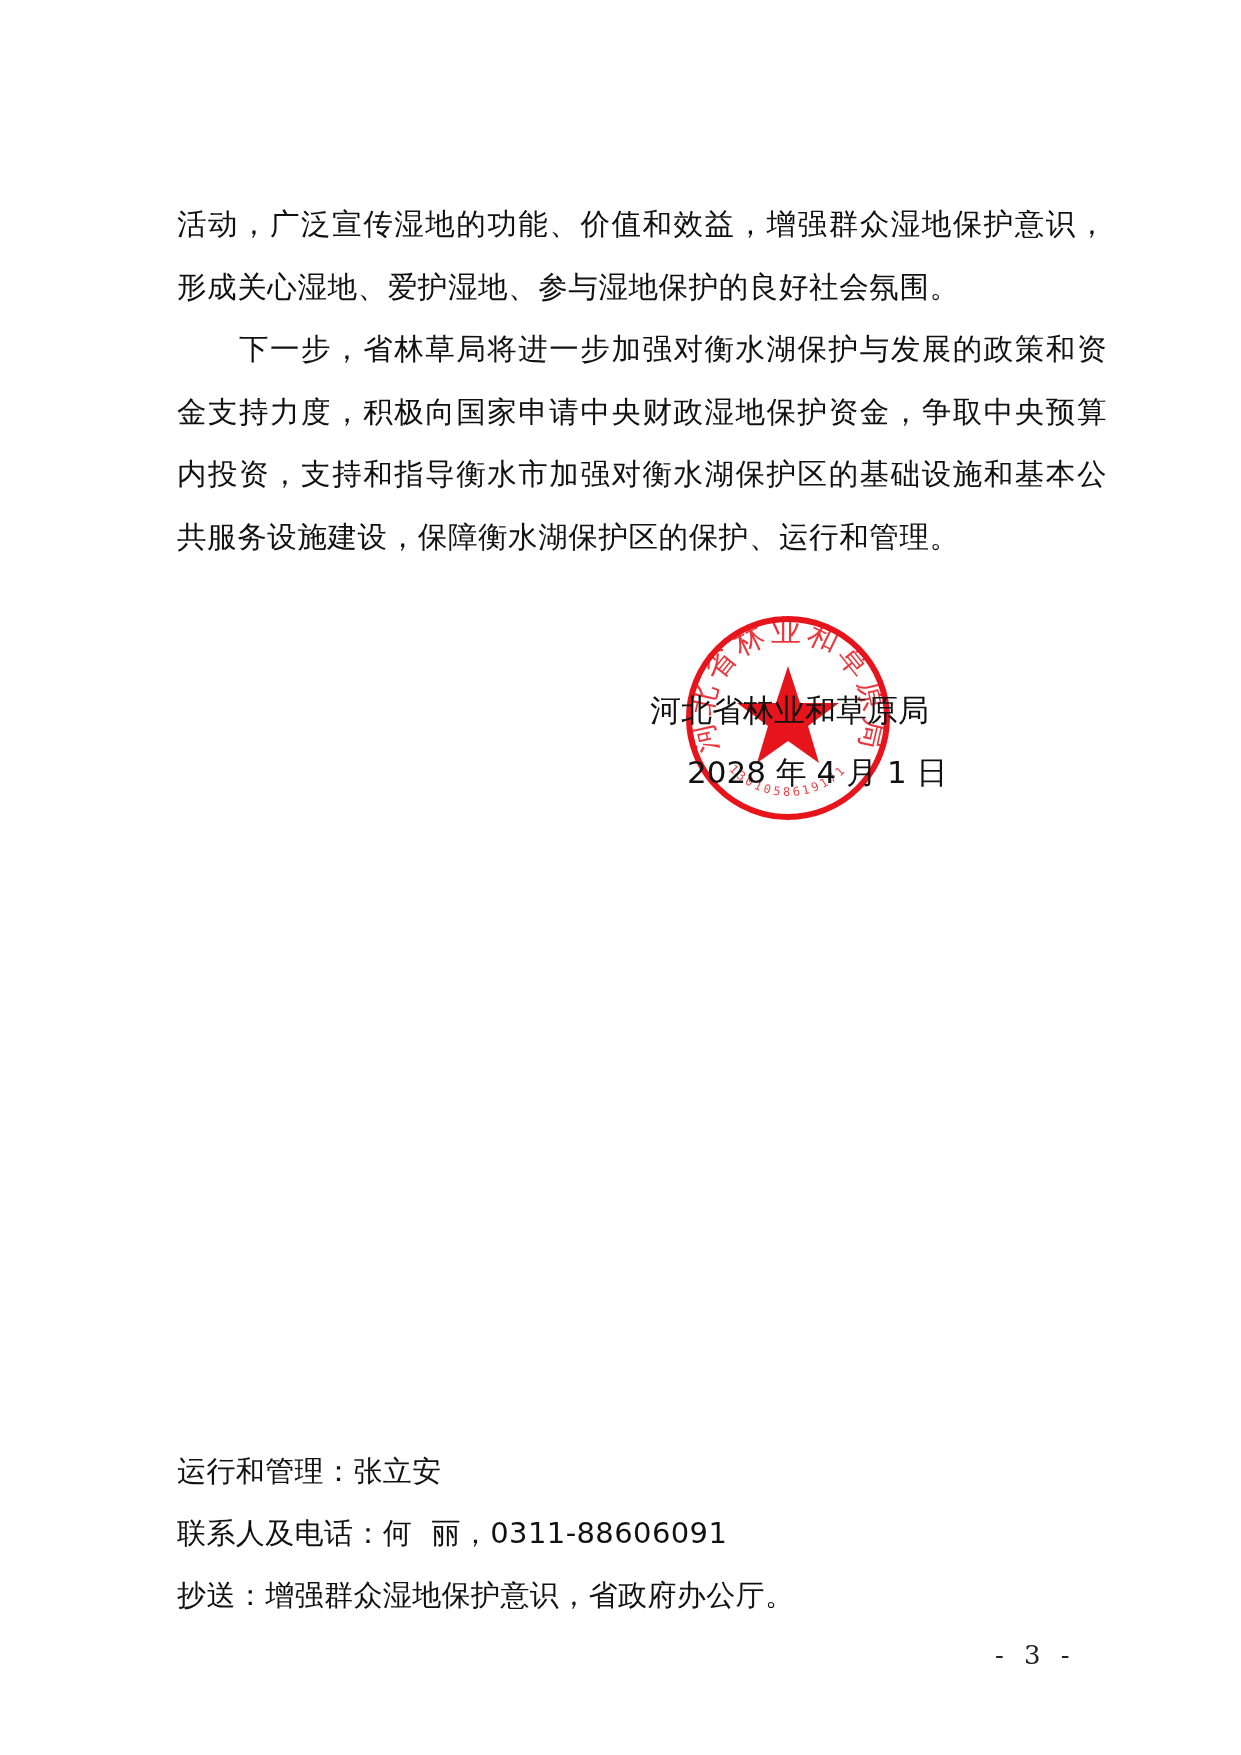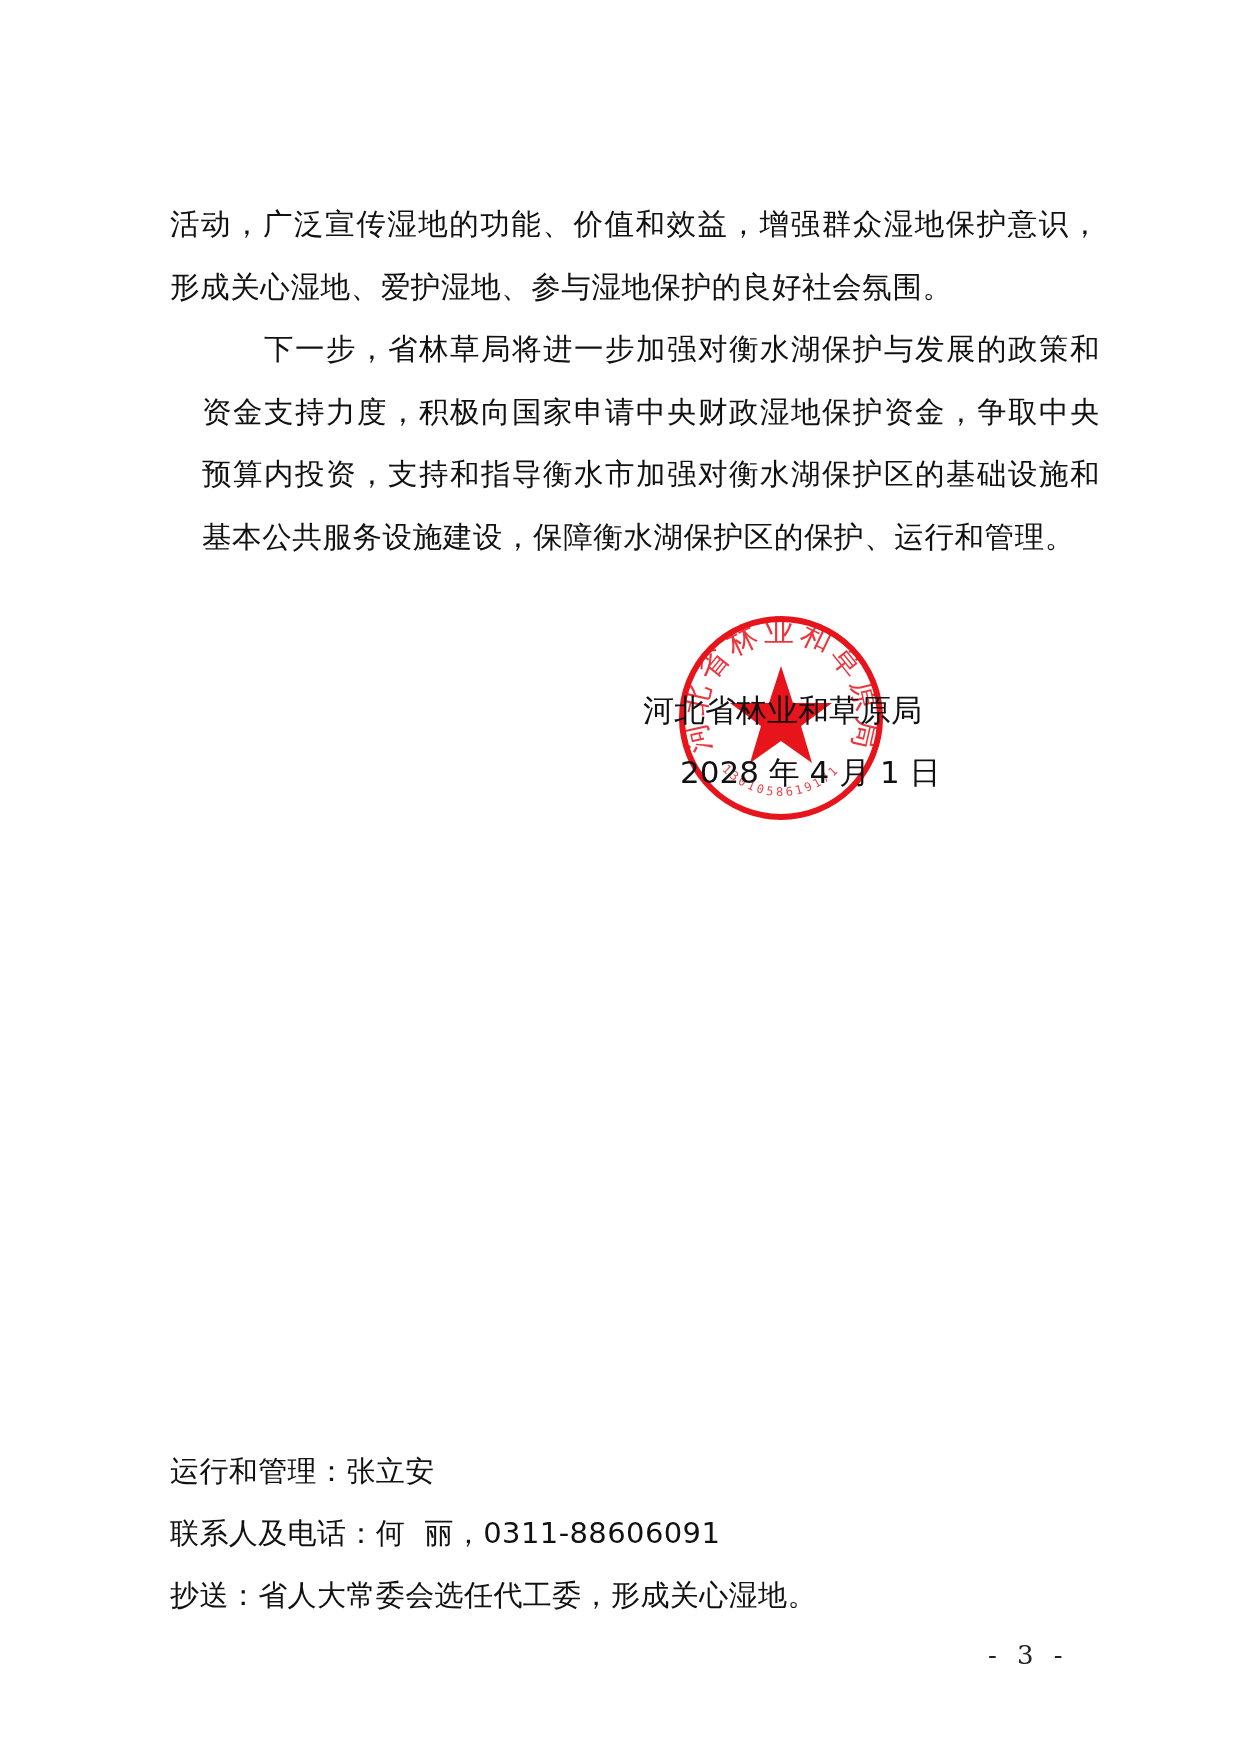--- a/index.html
+++ b/index.html
@@ -1,22 +1,22 @@
 <!DOCTYPE html>
 <html><head>
 <meta charset="utf-8">
 <style>
   html, body { margin:0; padding:0; background:#ffffff; }
   body { width:1241px; height:1755px; position:relative; overflow:hidden;
          font-family:"DejaVu Sans", "Liberation Sans", sans-serif; color:#111; }
-  .page { position:absolute; left:3px; top:0; width:1099px; height:1755px; background:#fff; }
+  .page { position:absolute; left:10px; top:0; width:1099px; height:1755px; background:#fff; }
   .body-text { position:absolute; left:167px; top:193px; width:930px;
                font-size:29.5px; line-height:62.6px; letter-spacing:0.6px; }
   .para { margin:0; text-align:justify; text-align-last:left; }
-  .para.indent { text-indent:62px;margin-left:32px; }
+  .para.indent { text-indent:62px; }
   .signature { position:absolute; left:640px; top:690px; width:340px; font-size:31px; }
   .sig-org { position:absolute; left:0; top:0; white-space:nowrap; z-index:3; }
   .sig-date { position:absolute; left:37px; top:62px; white-space:nowrap; z-index:3; }
   .stamp { position:absolute; left:674px; top:614px; width:208px; height:208px; z-index:2; }
   .footer { position:absolute; left:167px; top:1440px; font-size:29px; line-height:62px; letter-spacing:0.4px; }
   .footer div { white-space:nowrap; }
   .page-number { position:absolute; left:985px; top:1640px; font-family:"DejaVu Serif","Liberation Serif",serif;
                  font-size:26px; letter-spacing:6px; color:#222; }
 </style>
 </head>
@@ -47,17 +47,17 @@
   </svg>
 
   <div class="signature">
     <div class="sig-org">河北省林业和草原局</div>
     <div class="sig-date">2028 年 4 月 1 日</div>
   </div>
 
   <div class="footer">
     <div>运行和管理：张立安</div>
     <div style="white-space:pre">联系人及电话：何  丽，0311-88606091</div>
-    <div>抄送：省人大常委会选任代工委，形成关心湿地。</div>
+    <div>抄送：增强群众湿地保护意识，省政府办公厅。</div>
   </div>
 
   <div class="page-number">- 3 -</div>
 </div>
 
 </body></html>

